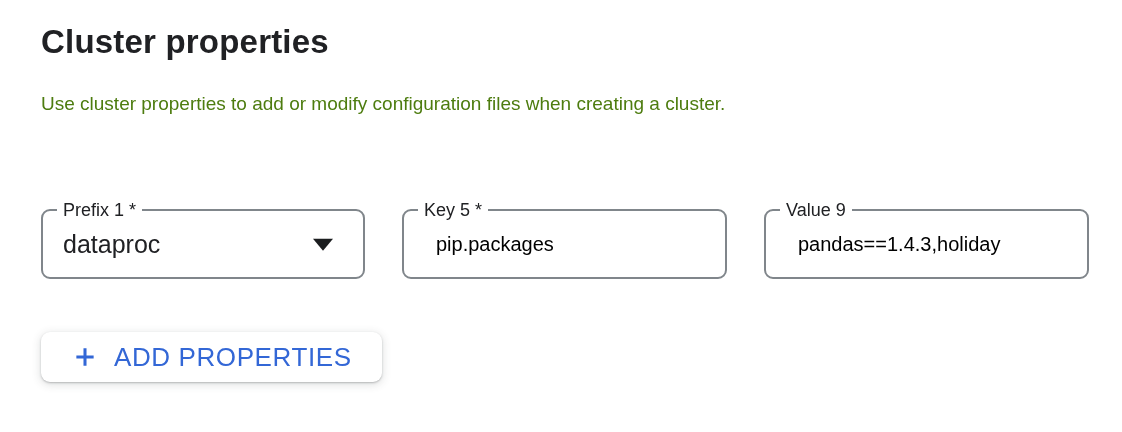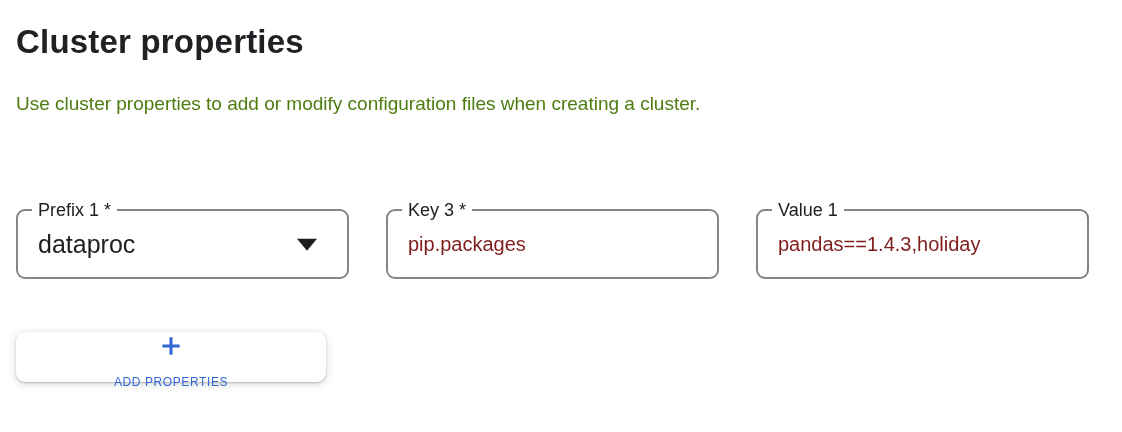--- a/index.html
+++ b/index.html
@@ -7,21 +7,21 @@
     margin: 0;
     padding: 0;
     background: #ffffff;
     width: 1122px;
     height: 432px;
     font-family: "Liberation Sans", sans-serif;
     color: #202124;
     overflow: hidden;
   }
   .page {
-    padding: 22px 33px 0 16px;
+    padding: 22px 33px 0 41px;
   }
   .page-title {
     margin: 0;
     font-size: 33px;
     line-height: 40px;
     font-weight: 700;
     letter-spacing: 0.2px;
     color: #202124;
   }
   .page-description {
@@ -63,24 +63,24 @@
     font-size: 25px;
     color: #202124;
     white-space: nowrap;
   }
   .field-input {
     flex: 1;
     min-width: 0;
     border: none;
     outline: none;
     padding: 0;
-    margin: 0;
+    margin: 12px;
     font-family: "Liberation Sans", sans-serif;
     font-size: 20px;
-    color: #7f1d1d;
+    color: #000000;
     background: transparent;
   }
   .dropdown-arrow {
     position: absolute;
     right: 30px;
     top: 50%;
     transform: translateY(-44%);
     width: 0;
     height: 0;
     border-left: 10px solid transparent;
@@ -96,25 +96,24 @@
     margin-top: 53px;
     min-width: 310px;
     height: 50px;
     padding: 0 30px;
     background: #ffffff;
     border: none;
     border-radius: 9px;
     box-shadow: 0 1px 2px rgba(60,64,67,0.30), 0 2px 8px 1px rgba(60,64,67,0.15);
     color: #3367d6;
     font-family: "Liberation Sans", sans-serif;
-    font-size: 12px;
+    font-size: 26px;
     font-weight: 500;
     letter-spacing: 0.6px;
     cursor: pointer;
-    flex-direction: column;
   }
   .plus-icon { flex: 0 0 auto; display: block; }
 </style>
 </head>
 <body>
 
 <div class="page">
 
   <h1 class="page-title">Cluster properties</h1>
 
@@ -122,26 +121,26 @@
 
   <div class="fields-row">
 
     <div class="field dropdown-field" role="combobox">
       <span class="field-label">Prefix 1 *</span>
       <span class="field-value">dataproc</span>
       <span class="dropdown-arrow"></span>
     </div>
 
     <div class="field">
-      <span class="field-label">Key 3 *</span>
+      <span class="field-label">Key 5 *</span>
       <input class="field-input" type="text" value="pip.packages" style="">
     </div>
 
     <div class="field">
-      <span class="field-label">Value 1</span>
+      <span class="field-label">Value 9</span>
       <input class="field-input" type="text" value="pandas==1.4.3,holiday" style="">
     </div>
 
   </div>
 
   <button class="add-btn">
     <svg class="plus-icon" width="28" height="28" viewBox="0 0 24 24" aria-hidden="true">
       <path d="M10.7 4.6h2.6v6.1h6.1v2.6h-6.1v6.1h-2.6v-6.1H4.6v-2.6h6.1z" fill="#3367d6"></path>
     </svg>
     <span>ADD PROPERTIES</span>

